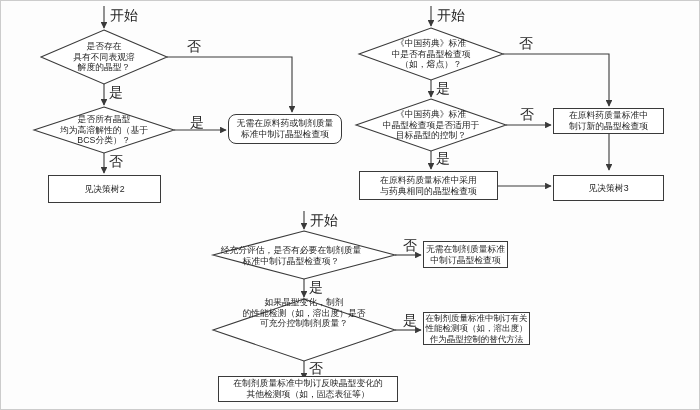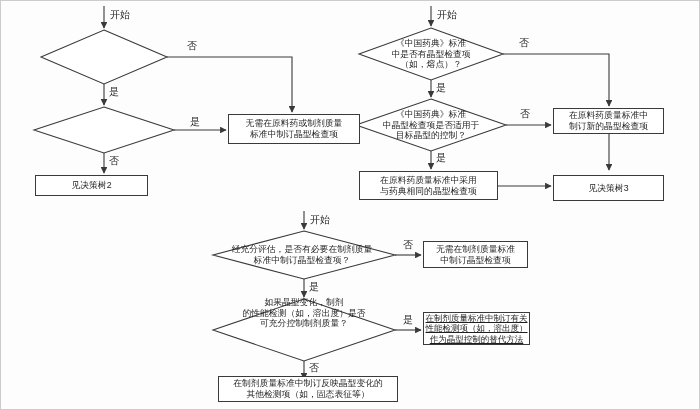--- a/index.html
+++ b/index.html
@@ -36,35 +36,35 @@
     border: 1px solid #3a3a3a;
     display: flex;
     align-items: center;
     justify-content: center;
     text-align: center;
     font-size: 8.8px;
     line-height: 11px;
     white-space: pre-line;
     color: #1f1f1f;
   }
-  .box-sm { font-size: 8.5px; line-height: 10.5px; text-decoration: underline; }
+  .box-sm { font-size: 8.5px; line-height: 10.5px; }
   .dtext {
     position: absolute;
     transform: translate(-50%, -50%);
     text-align: center;
     font-size: 8.8px;
     line-height: 10.5px;
     white-space: pre-line;
     color: #1f1f1f;
     width: 190px;
     pointer-events: none;
   }
   .lbl {
     position: absolute;
-    font-size: 10px;
+    font-size: 14px;
     line-height: 10px;
     color: #1f1f1f;
     white-space: nowrap;
   }
 </style>
 </head>
 <body>
 
 <div id="stage">
 
@@ -104,29 +104,35 @@
     <polygon class="diamond" points="103,29 166,56 103,83 40,56"></polygon>
     <polygon class="diamond" points="103,106 173,129 103,152 33,129"></polygon>
     <polygon class="diamond" points="430,27 502,53 430,79 358,53"></polygon>
     <polygon class="diamond" points="430,98 505,124 430,150 355,124"></polygon>
     <polygon class="diamond" points="303,230 394,254 303,278 212,254"></polygon>
     <polygon class="diamond" points="303,298 394,329 303,360 212,329"></polygon>
   </svg>
 
   <div class="lbl" style="left:109px; top:9px;">开始</div>
 
+  <div class="dtext" style="left:103px; top:56px;">是否存在
+具有不同表观溶
+解度的晶型？</div>
   <div class="lbl" style="left:186px; top:40px;">否</div>
   <div class="lbl" style="left:108px; top:86px;">是</div>
 
+  <div class="dtext" style="left:103px; top:129px;">是否所有晶型
+均为高溶解性的（基于
+BCS分类）？</div>
   <div class="lbl" style="left:189px; top:116px;">是</div>
   <div class="lbl" style="left:108px; top:155px;">否</div>
 
-  <div class="box" style="left:227px; top:113px; width:132px; height:30px;">无需在原料药或制剂质量
+  <div class="box" style="left:227px; top:113px; width:114px; height:30px;border-radius:8px;">无需在原料药或制剂质量
 标准中制订晶型检查项</div>
-  <div class="box" style="left:34px; top:174px; width:113px; height:21px;">见决策树2</div>
+  <div class="box" style="left:47px; top:174px; width:113px; height:28px;">见决策树2</div>
 
   <div class="lbl" style="left:436px; top:9px;">开始</div>
 
   <div class="dtext" style="left:430px; top:53px;">《中国药典》标准
 中是否有晶型检查项
 （如，熔点）？</div>
   <div class="lbl" style="left:518px; top:37px;">否</div>
   <div class="lbl" style="left:435px; top:82px;">是</div>
 
   <div class="dtext" style="left:430px; top:124px;">《中国药典》标准
@@ -136,32 +142,32 @@
   <div class="lbl" style="left:435px; top:152px;">是</div>
 
   <div class="box" style="left:358px; top:170px; width:139px; height:29px;">在原料药质量标准中采用
 与药典相同的晶型检查项</div>
   <div class="box" style="left:552px; top:107px; width:111px; height:26px;">在原料药质量标准中
 制订新的晶型检查项</div>
   <div class="box" style="left:552px; top:174px; width:111px; height:26px;">见决策树3</div>
 
   <div class="lbl" style="left:309px; top:214px;">开始</div>
 
-  <div class="dtext" style="left:301px; top:254px;font-family:Liberation Mono, monospace;">经充分评估，是否有必要在制剂质量
+  <div class="dtext" style="left:290px; top:254px;">经充分评估，是否有必要在制剂质量
 标准中制订晶型检查项？</div>
   <div class="lbl" style="left:402px; top:239px;">否</div>
   <div class="lbl" style="left:308px; top:281px;">是</div>
 
   <div class="dtext" style="left:303px; top:312px;">如果晶型变化，制剂
 的性能检测（如，溶出度）是否
 可充分控制制剂质量？</div>
   <div class="lbl" style="left:402px; top:314px;">是</div>
   <div class="lbl" style="left:308px; top:362px;">否</div>
 
-  <div class="box" style="left:422px; top:240px; width:105px; height:27px;">无需在制剂质量标准
+  <div class="box" style="left:422px; top:240px; width:85px; height:27px;">无需在制剂质量标准
 中制订晶型检查项</div>
   <div class="box box-sm" style="left:422px; top:311px; width:107px; height:33px;">在制剂质量标准中制订有关
 性能检测项（如，溶出度）
 作为晶型控制的替代方法</div>
   <div class="box" style="left:217px; top:375px; width:180px; height:26px;">在制剂质量标准中制订反映晶型变化的
 其他检测项（如，固态表征等）</div>
 
 </div>
 
 </body></html>

